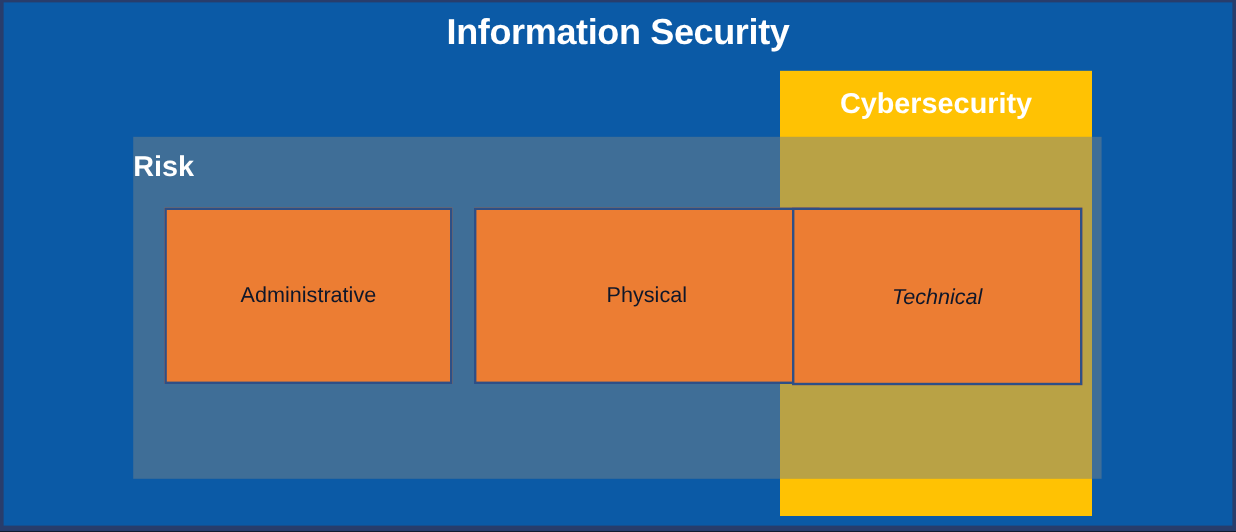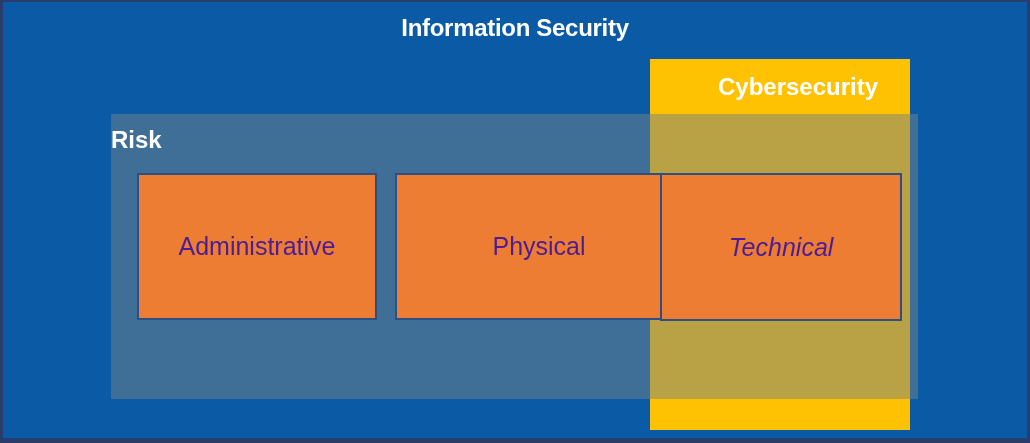--- a/index.html
+++ b/index.html
@@ -24,21 +24,21 @@
     background: #0B5AA6;
     z-index: 0;
   }
   .slide-title {
     position: absolute;
     left: 0;
     top: 10px;
     width: 100%;
     text-align: center;
     color: #FFFFFF;
-    font-size: 24px;
+    font-size: 30px;
     font-weight: bold;
     line-height: 36px;
     letter-spacing: -0.3px;
     z-index: 4;
   }
   .cyber-band {
     position: absolute;
     left: 650px;
     top: 59px;
     width: 260px;
@@ -51,21 +51,20 @@
     left: 0;
     top: 0;
     width: 100%;
     height: 55px;
     display: flex;
     align-items: center;
     justify-content: center;
     color: #FFFFFF;
     font-size: 24px;
     font-weight: bold;
-    padding-left: 18px;
   }
   .risk-region {
     position: absolute;
     left: 111px;
     top: 114px;
     width: 807px;
     height: 285px;
     background: rgba(116, 129, 135, 0.5); 
     z-index: 2;
   }
@@ -81,22 +80,22 @@
   .control-box {
     position: absolute;
     top: 173px;
     height: 147px;
     background: #EC7D33;
     border: 2px solid #2E4F86;
     box-sizing: border-box;
     display: flex;
     align-items: center;
     justify-content: center;
-    color: #4c1d95;
-    font-size: 25px;
+    color: #0f172a;
+    font-size: 18px;
     z-index: 3;
   }
   .control-admin     { left: 137px; width: 240px; }
   .control-physical  { left: 395px; width: 288px; }
   .control-technical { left: 660px; width: 242px; height: 148px; font-style: italic; }
 </style>
 </head>
 <body>
 
 <div class="slide">

